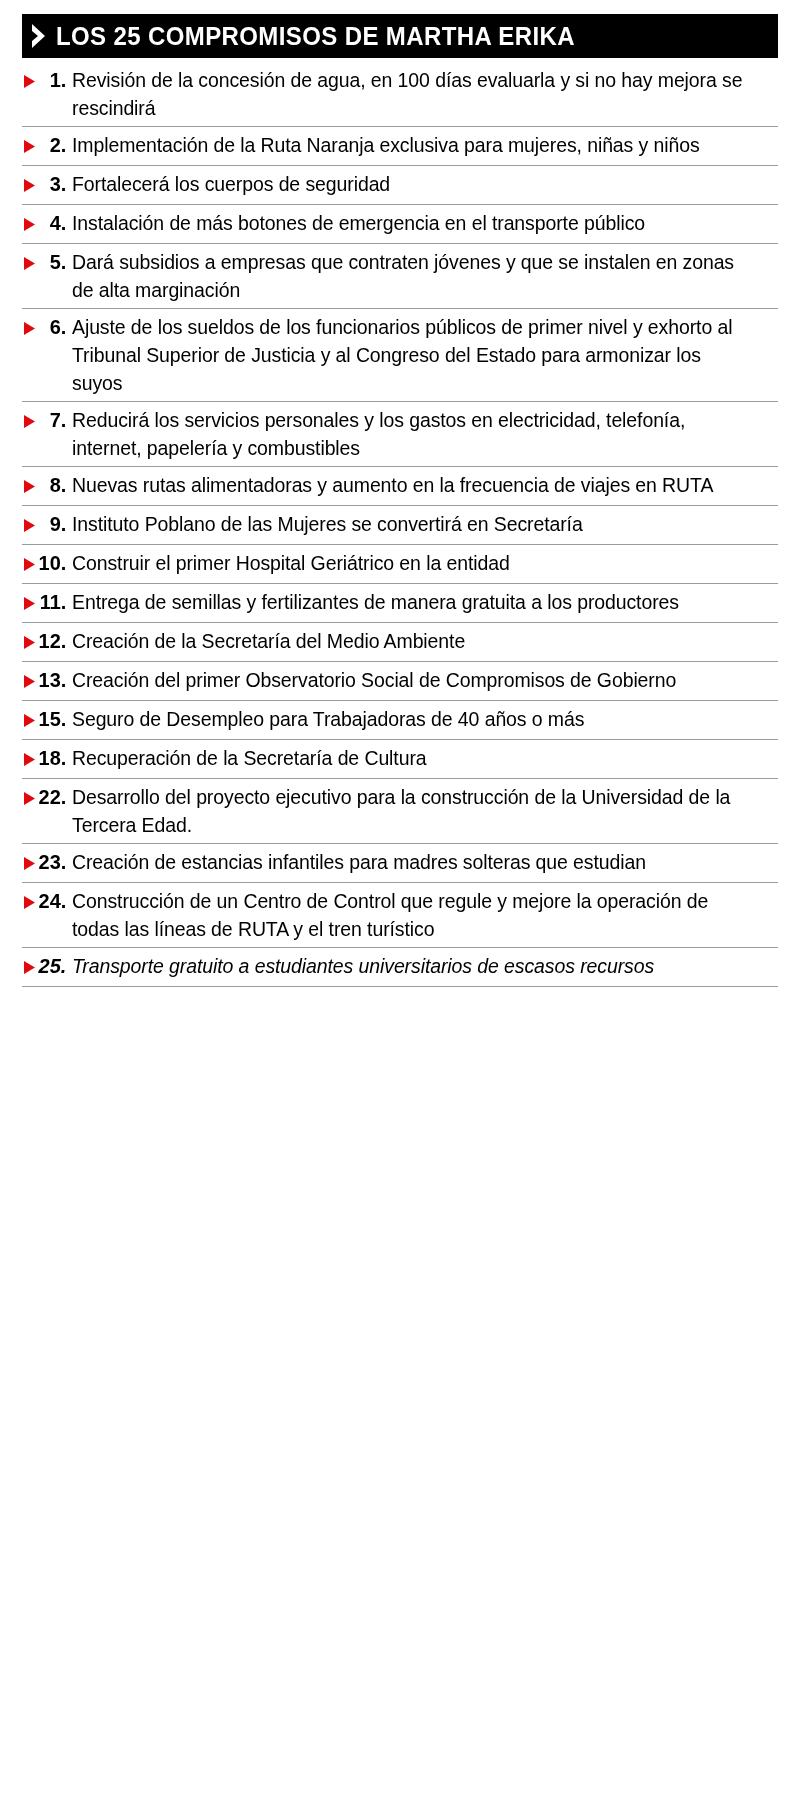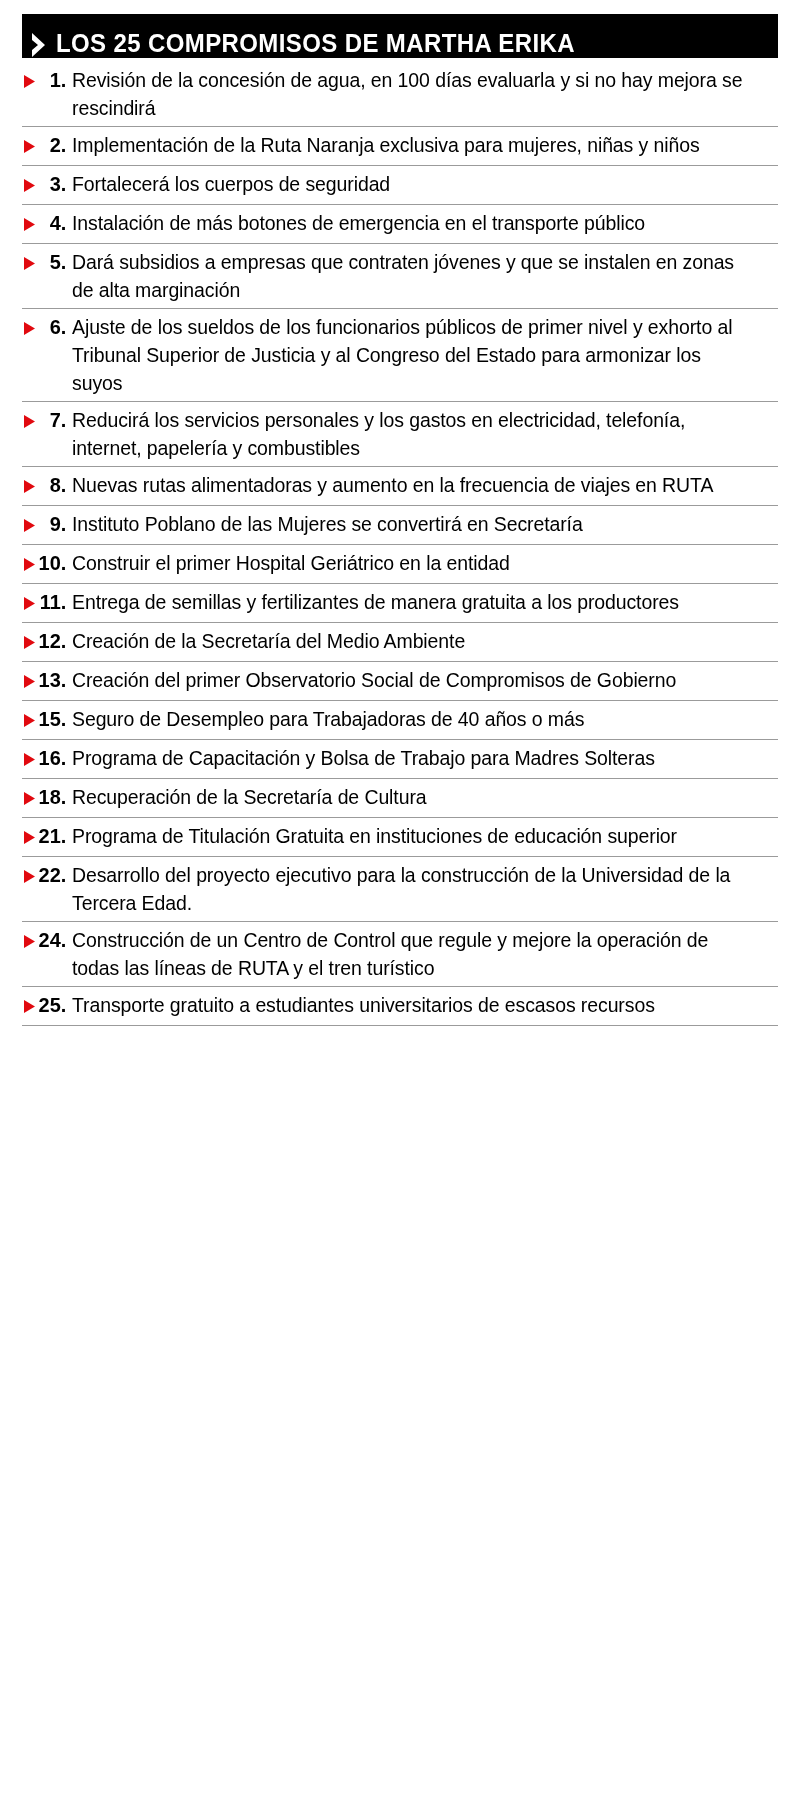--- a/index.html
+++ b/index.html
@@ -15,21 +15,21 @@
   }
   .page {
     width: 800px;
     box-sizing: border-box;
     padding: 14px 22px 10px 22px;
   }
 
   
   .header {
     display: flex;
-    align-items: flex-end;
+    align-items: center;
     background: #000000;
     height: 44px;
     margin-bottom: 4px;
   }
   .header-mark {
     width: 34px;
     display: flex;
     align-items: center;
     justify-content: center;
     background: #000000;
@@ -54,21 +54,21 @@
   .list {
     border-top: 0;
   }
   .item {
     display: flex;
     align-items: flex-start;
     border-bottom: 1px solid #9b9b9b;
     padding: 4px 0 4px 0;
     min-height: 30px;
   }
-  .item:last-child { border-bottom: 1px solid #9b9b9b; }
+  .item:last-child { border-bottom: 1px solid #9b9b9b; font-style: italic; }
 
   .bullet {
     flex: 0 0 auto;
     width: 14px;
     padding-top: 9px;
     display: flex;
     justify-content: center;
   }
   .bullet svg { display: block; }
 
@@ -236,56 +236,47 @@
         </div>
         <div class="num">15.</div>
         <div class="txt">Seguro de Desempleo para Trabajadoras de 40 años o más</div>
       </div>
       <div class="item">
         <div class="bullet">
           <svg width="11" height="13" viewBox="0 0 11 13" aria-hidden="true">
             <path d="M0 0 L11 6.5 L0 13 Z" fill="#e1090f"></path>
           </svg>
         </div>
-        <div class="num">16.</div>
-        <div class="txt">Programa de Capacitación y Bolsa de Trabajo para Madres Solteras</div>
-      </div>
-      <div class="item">
-        <div class="bullet">
-          <svg width="11" height="13" viewBox="0 0 11 13" aria-hidden="true">
-            <path d="M0 0 L11 6.5 L0 13 Z" fill="#e1090f"></path>
-          </svg>
-        </div>
         <div class="num">18.</div>
         <div class="txt">Recuperación de la Secretaría de Cultura</div>
       </div>
       <div class="item">
         <div class="bullet">
           <svg width="11" height="13" viewBox="0 0 11 13" aria-hidden="true">
             <path d="M0 0 L11 6.5 L0 13 Z" fill="#e1090f"></path>
           </svg>
         </div>
-        <div class="num">21.</div>
-        <div class="txt">Programa de Titulación Gratuita en instituciones de educación superior</div>
-      </div>
-      <div class="item">
-        <div class="bullet">
-          <svg width="11" height="13" viewBox="0 0 11 13" aria-hidden="true">
-            <path d="M0 0 L11 6.5 L0 13 Z" fill="#e1090f"></path>
-          </svg>
-        </div>
         <div class="num">22.</div>
         <div class="txt">Desarrollo del proyecto ejecutivo para la construcción de la Universidad de la Tercera Edad.</div>
       </div>
       <div class="item">
         <div class="bullet">
           <svg width="11" height="13" viewBox="0 0 11 13" aria-hidden="true">
             <path d="M0 0 L11 6.5 L0 13 Z" fill="#e1090f"></path>
           </svg>
         </div>
+        <div class="num">23.</div>
+        <div class="txt">Creación de estancias infantiles para madres solteras que estudian</div>
+      </div>
+      <div class="item">
+        <div class="bullet">
+          <svg width="11" height="13" viewBox="0 0 11 13" aria-hidden="true">
+            <path d="M0 0 L11 6.5 L0 13 Z" fill="#e1090f"></path>
+          </svg>
+        </div>
         <div class="num">24.</div>
         <div class="txt">Construcción de un Centro de Control que regule y mejore la operación de todas las líneas de RUTA y el tren turístico</div>
       </div>
       <div class="item">
         <div class="bullet">
           <svg width="11" height="13" viewBox="0 0 11 13" aria-hidden="true">
             <path d="M0 0 L11 6.5 L0 13 Z" fill="#e1090f"></path>
           </svg>
         </div>
         <div class="num">25.</div>

